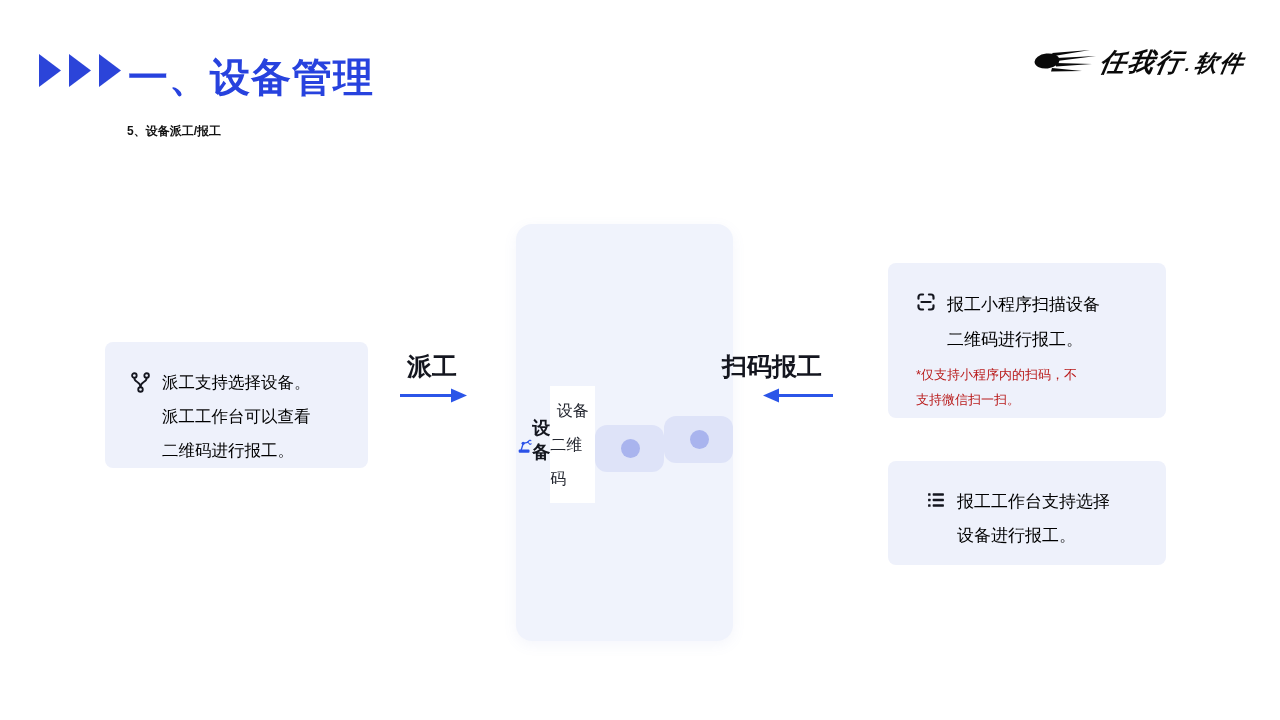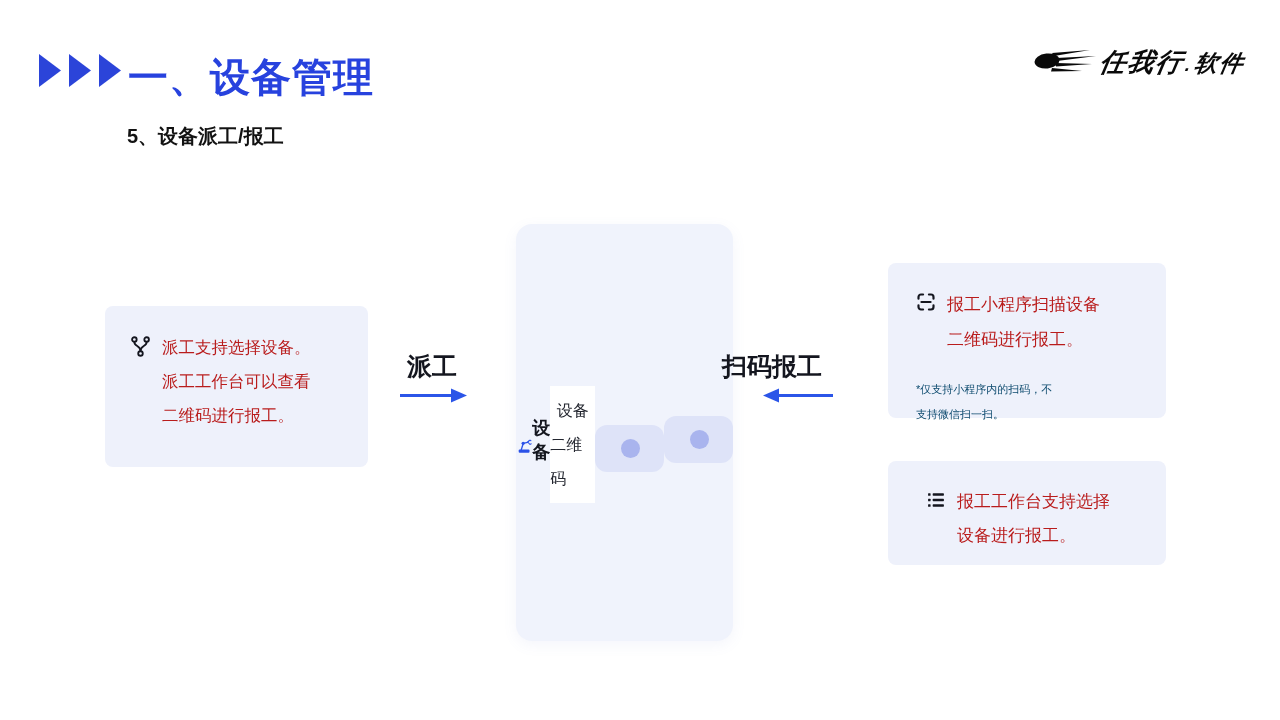--- a/index.html
+++ b/index.html
@@ -23,34 +23,34 @@
     display: flex; align-items: baseline;
     font-style: italic; font-weight: 900; color: #0a0a0a;
     transform: skewX(-10deg); letter-spacing: 2px;
   }
   .logo-main { font-size: 26px; }
   .logo-dot  { font-size: 18px; margin: 0 2px; }
   .logo-sub  { font-size: 23px; }
 
   .subtitle {
     position: absolute; left: 127px; top: 123px;
-    font-size: 20px; font-weight: 800; color: #121212;
+    font-size: 12px; font-weight: 800; color: #121212;
   }
 
   
   .card { position: absolute; background: #EEF1FB; border-radius: 8px; }
 
-  .left-card { left: 105px; top: 306px; width: 263px; height: 161px; padding: 24px 10px 0 25px; }
+  .left-card { left: 105px; top: 342px; width: 263px; height: 126px; padding: 24px 10px 0 25px; }
   .card-row { display: flex; align-items: flex-start; }
   .card-row .icon { flex: 0 0 auto; margin-top: 5px; margin-right: 11px; }
-  .body-lines { font-size: 16.5px; line-height: 34px; color: #b91c1c; }
+  .body-lines { font-size: 16.5px; line-height: 34px; color: #000000; font-family: Liberation Serif, serif; }
 
   .scan-card { left: 888px; top: 263px; width: 278px; height: 155px; padding: 24px 18px 0 28px; }
   .scan-card .body-lines { font-size: 17px; line-height: 35px; }
-  .note-lines { margin-top: 20px; font-size: 11px; line-height: 25px; color: #0c4a6e; }
+  .note-lines { margin-top: 5px; font-size: 13px; line-height: 25px; color: #b91c1c; }
 
   .workbench-card { left: 888px; top: 461px; width: 278px; height: 104px; padding: 24px 20px 0 38px; }
   .workbench-card .body-lines { font-size: 17px; line-height: 34px; }
 
   
   .device-card {
     position: absolute; left: 516px; top: 224px; width: 217px; height: 417px;
     background: #F0F3FC; border-radius: 16px;
     box-shadow: 0 4px 14px rgba(120,130,200,0.08);
     display: flex; flex-direction: row; align-items: center;

